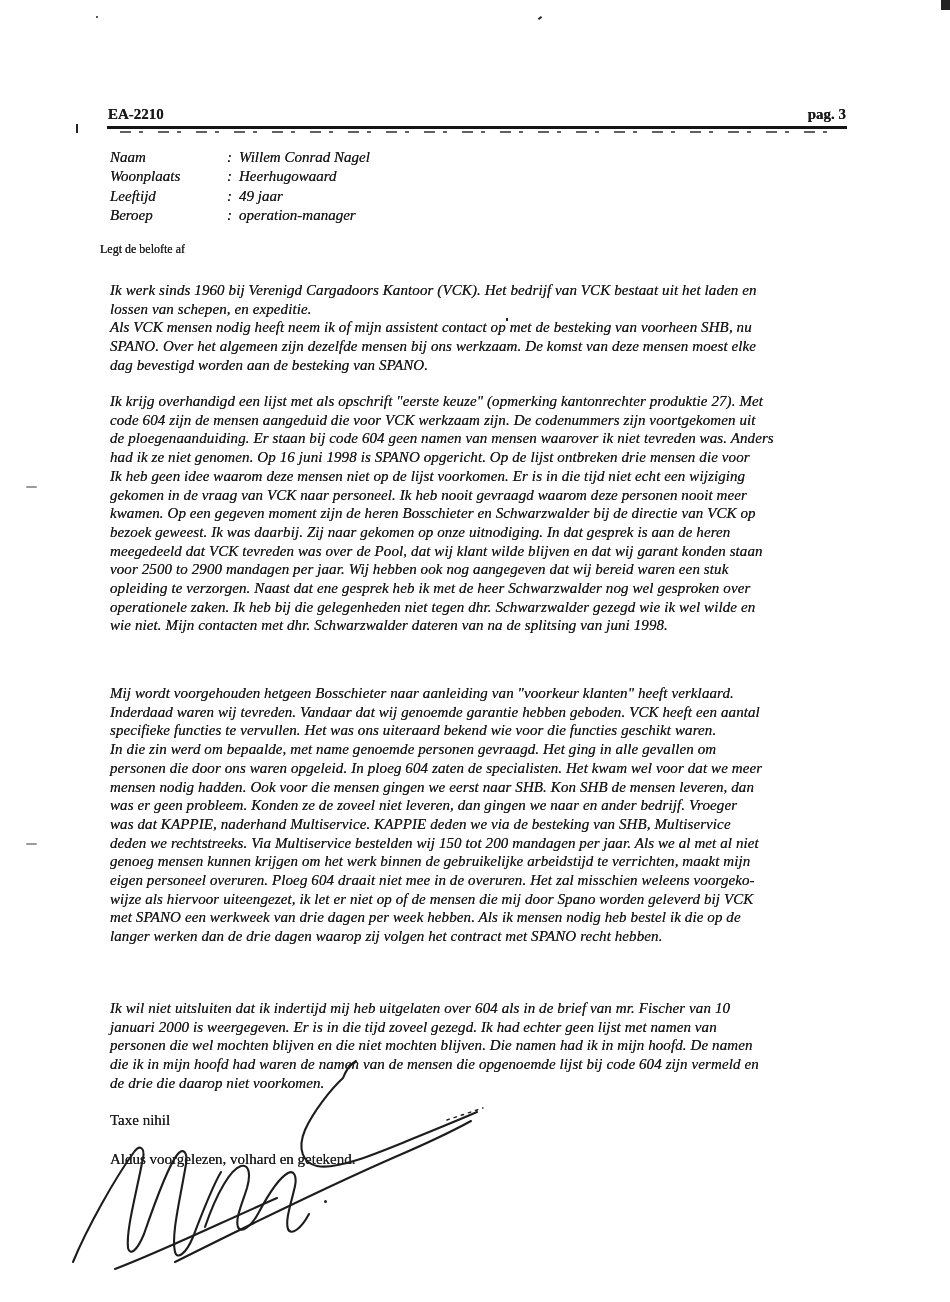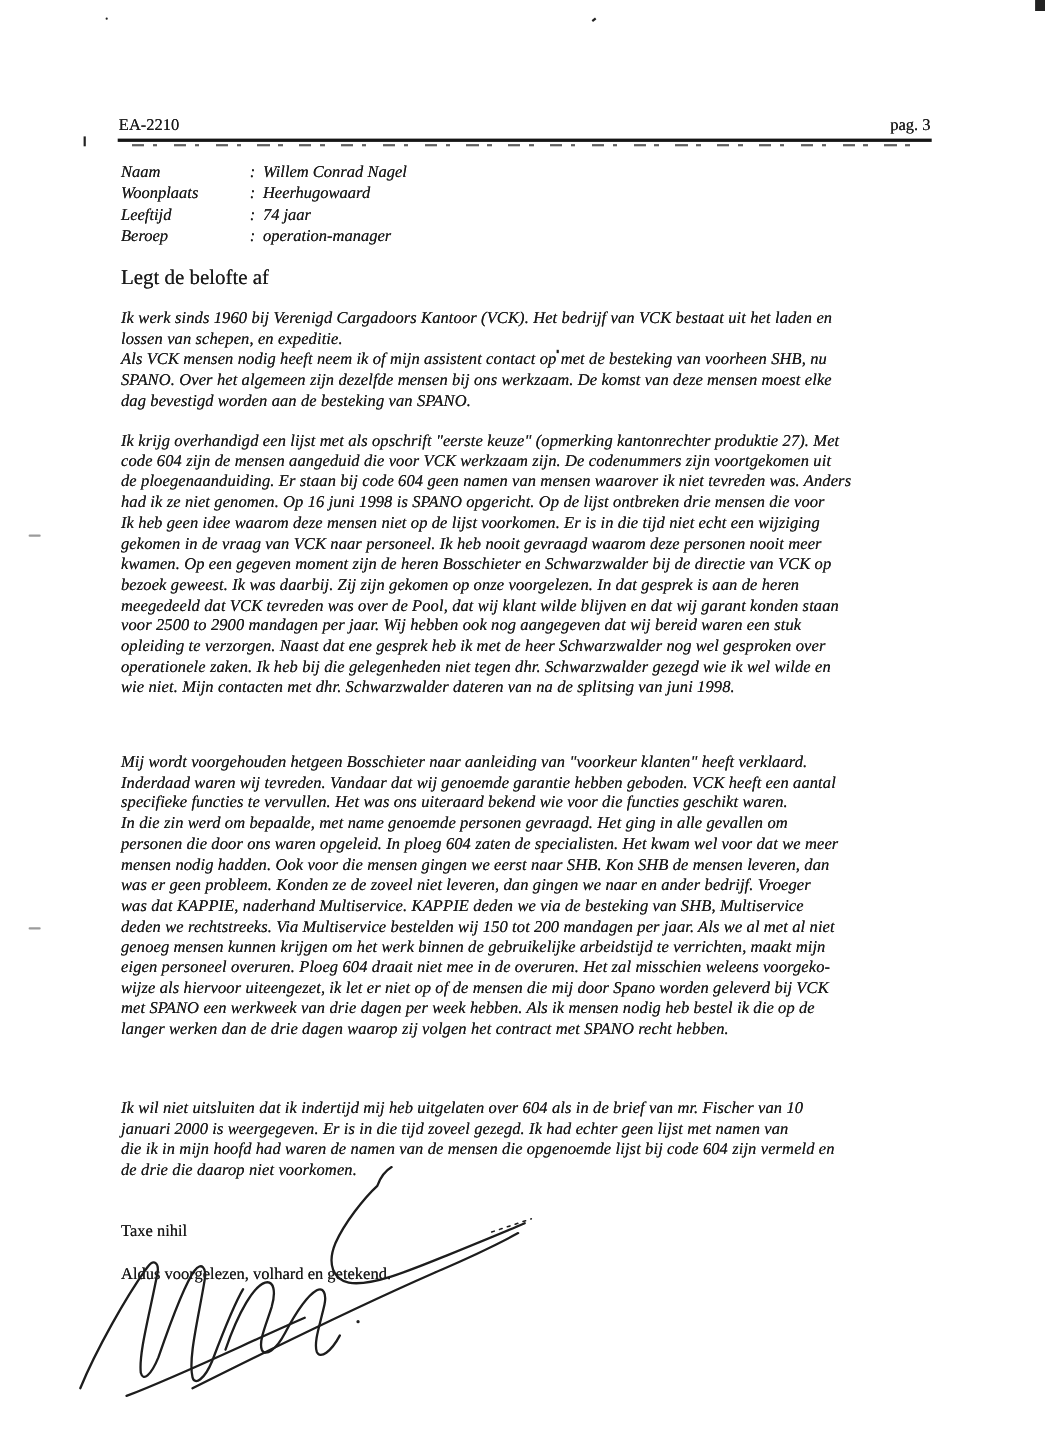--- a/index.html
+++ b/index.html
@@ -17,20 +17,21 @@
     color: #1b1b1b;
   }
   
   .ink { text-shadow: 0 0 0.45px rgba(0,0,0,0.85); }
 
   .header-row {
     position: absolute;
     top: 106px; left: 108px; width: 738px;
     display: flex; justify-content: space-between; align-items: baseline;
     font-size: 15px;
+    font-weight: bold;
   }
   .header-rule {
     position: absolute;
     top: 126px; left: 107px; width: 740px; height: 3px;
     background: #151515;
   }
   .header-rule-dashes {
     position: absolute;
     top: 131px; left: 120px; width: 720px; height: 2px;
     background: repeating-linear-gradient(90deg,
@@ -45,22 +46,22 @@
     position: absolute;
     top: 148px; left: 110px;
     font-size: 15px; line-height: 19.4px;
   }
   .field-row { display: flex; white-space: nowrap; font-style: italic; }
   .field-label { display: inline-block; width: 117px; }
   .field-colon { display: inline-block; margin-right: 7px; }
 
   .oath {
     position: absolute;
-    top: 242px; left: 110px;
-    font-size: 19px; white-space: nowrap;
+    top: 242px; left: 100px;
+    font-size: 12px; white-space: nowrap;
   }
 
   .paragraph {
     position: absolute;
     left: 110px; width: 740px;
     font-size: 15px; line-height: 18.7px;
     letter-spacing: 0.1px;
     font-style: italic;
   }
   .paragraph .line { white-space: nowrap; }
@@ -109,21 +110,21 @@
       <span class="field-value">Willem Conrad Nagel</span>
     </div>
     <div class="field-row">
       <span class="field-label">Woonplaats</span>
       <span class="field-colon">:</span>
       <span class="field-value">Heerhugowaard</span>
     </div>
     <div class="field-row">
       <span class="field-label">Leeftijd</span>
       <span class="field-colon">:</span>
-      <span class="field-value">74 jaar</span>
+      <span class="field-value">49 jaar</span>
     </div>
     <div class="field-row">
       <span class="field-label">Beroep</span>
       <span class="field-colon">:</span>
       <span class="field-value">operation-manager</span>
     </div>
   </div>
 
   <div class="oath ink">Legt de belofte af</div>
 
@@ -135,21 +136,21 @@
       <div class="line">dag bevestigd worden aan de besteking van SPANO.</div>
     </div>
   <div class="paragraph p2 ink">
       <div class="line">Ik krijg overhandigd een lijst met als opschrift "eerste keuze" (opmerking kantonrechter produktie 27). Met</div>
       <div class="line">code 604 zijn de mensen aangeduid die voor VCK werkzaam zijn. De codenummers zijn voortgekomen uit</div>
       <div class="line">de ploegenaanduiding. Er staan bij code 604 geen namen van mensen waarover ik niet tevreden was. Anders</div>
       <div class="line">had ik ze niet genomen. Op 16 juni 1998 is SPANO opgericht. Op de lijst ontbreken drie mensen die voor</div>
       <div class="line">Ik heb geen idee waarom deze mensen niet op de lijst voorkomen. Er is in die tijd niet echt een wijziging</div>
       <div class="line">gekomen in de vraag van VCK naar personeel. Ik heb nooit gevraagd waarom deze personen nooit meer</div>
       <div class="line">kwamen. Op een gegeven moment zijn de heren Bosschieter en Schwarzwalder bij de directie van VCK op</div>
-      <div class="line">bezoek geweest. Ik was daarbij. Zij zijn gekomen op onze voorgelezen. In dat gesprek is aan de heren</div>
+      <div class="line">bezoek geweest. Ik was daarbij. Zij naar gekomen op onze uitnodiging. In dat gesprek is aan de heren</div>
       <div class="line">meegedeeld dat VCK tevreden was over de Pool, dat wij klant wilde blijven en dat wij garant konden staan</div>
       <div class="line">voor 2500 to 2900 mandagen per jaar. Wij hebben ook nog aangegeven dat wij bereid waren een stuk</div>
       <div class="line">opleiding te verzorgen. Naast dat ene gesprek heb ik met de heer Schwarzwalder nog wel gesproken over</div>
       <div class="line">operationele zaken. Ik heb bij die gelegenheden niet tegen dhr. Schwarzwalder gezegd wie ik wel wilde en</div>
       <div class="line">wie niet. Mijn contacten met dhr. Schwarzwalder dateren van na de splitsing van juni 1998.</div>
     </div>
   <div class="paragraph p3 ink">
       <div class="line">Mij wordt voorgehouden hetgeen Bosschieter naar aanleiding van "voorkeur klanten" heeft verklaard.</div>
       <div class="line">Inderdaad waren wij tevreden. Vandaar dat wij genoemde garantie hebben geboden. VCK heeft een aantal</div>
       <div class="line">specifieke functies te vervullen. Het was ons uiteraard bekend wie voor die functies geschikt waren.</div>
@@ -161,20 +162,21 @@
       <div class="line">deden we rechtstreeks. Via Multiservice bestelden wij 150 tot 200 mandagen per jaar. Als we al met al niet</div>
       <div class="line">genoeg mensen kunnen krijgen om het werk binnen de gebruikelijke arbeidstijd te verrichten, maakt mijn</div>
       <div class="line">eigen personeel overuren. Ploeg 604 draait niet mee in de overuren. Het zal misschien weleens voorgeko-</div>
       <div class="line">wijze als hiervoor uiteengezet, ik let er niet op of de mensen die mij door Spano worden geleverd bij VCK</div>
       <div class="line">met SPANO een werkweek van drie dagen per week hebben. Als ik mensen nodig heb bestel ik die op de</div>
       <div class="line">langer werken dan de drie dagen waarop zij volgen het contract met SPANO recht hebben.</div>
     </div>
   <div class="paragraph p4 ink">
       <div class="line">Ik wil niet uitsluiten dat ik indertijd mij heb uitgelaten over 604 als in de brief van mr. Fischer van 10</div>
       <div class="line">januari 2000 is weergegeven. Er is in die tijd zoveel gezegd. Ik had echter geen lijst met namen van</div>
+      <div class="line">personen die wel mochten blijven en die niet mochten blijven. Die namen had ik in mijn hoofd. De namen</div>
       <div class="line">die ik in mijn hoofd had waren de namen van de mensen die opgenoemde lijst bij code 604 zijn vermeld en</div>
       <div class="line">de drie die daarop niet voorkomen.</div>
     </div>
 
   <div class="taxe ink">Taxe nihil</div>
   <div class="aldus ink">Aldus voorgelezen, volhard en getekend.</div>
 
   <svg class="signature" viewBox="0 0 480 230" xmlns="http://www.w3.org/2000/svg">
     <g fill="none" stroke="#1d1d1d" stroke-width="2.1" stroke-linecap="round" stroke-linejoin="round">
 

